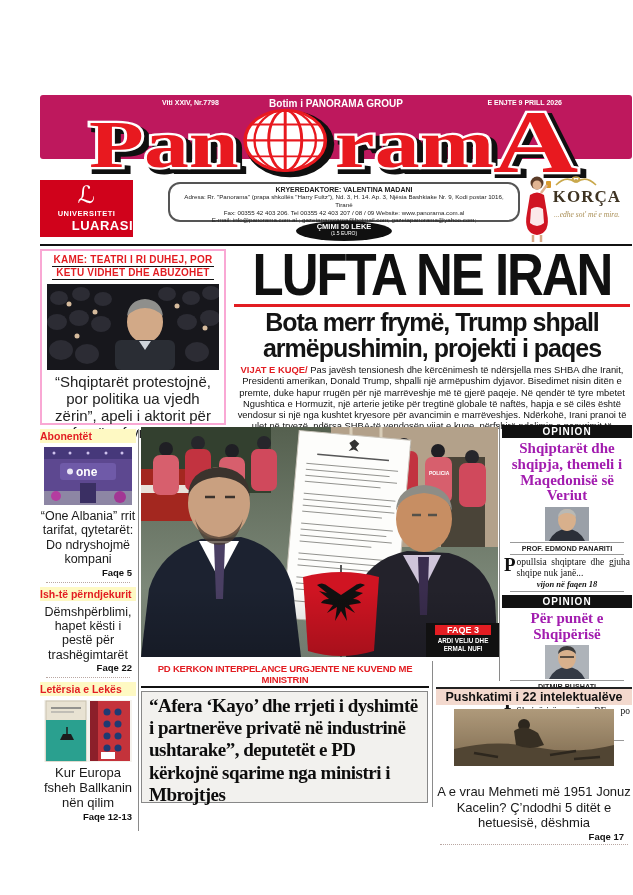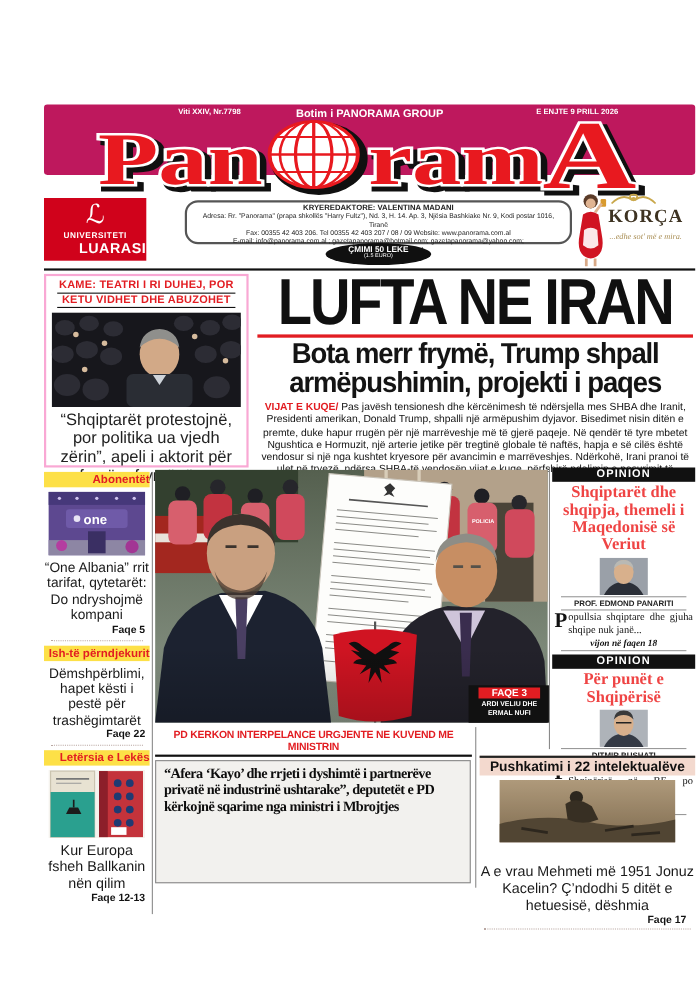--- a/index.html
+++ b/index.html
@@ -41,44 +41,44 @@
   .h1 { font-size:50px; font-weight:bold; letter-spacing:-2px; color:#101010; line-height:1; transform:scale(1.02,1.18); transform-origin:center top; white-space:nowrap; }
   .h1-rule { border-top:3px solid #e21d22; margin:9px 2px 2px 2px; }
   .subhead { font-size:25px; font-weight:800; letter-spacing:-1px; color:#141414; line-height:0.98; transform:scaleY(1.05); transform-origin:center top; }
   .lead { font-size:9.4px; line-height:1.2; color:#111; margin-top:6px; text-align:center; }
   .lead-label { color:#e21d22; font-weight:bold; }
   .page-badge { display:inline-block; background:#e21d22; color:#fff; font-size:7.5px; font-weight:bold; padding:0 3px; }
 
   
   .vline { position:absolute; width:0; border-left:1px solid #8a8a8a; }
   .sidebar { position:absolute; left:0; top:334px; width:96px; }
-  .sb-header { background:#fde047; color:#e21d22; font-size:10.5px; font-weight:800; text-align:right; padding:1px 0; }
+  .sb-header { background:#fef9c3; color:#e21d22; font-size:10.5px; font-weight:800; text-align:left; padding:1px 0; }
   .sb-text { font-size:12.5px; line-height:1.15; text-align:center; color:#1a1a1a; margin-top:4px; }
   .sb-img { display:block; margin:4px auto 0 auto; }
   .dotted { border-bottom:1px dotted #b9a7a2; margin:4px 6px; }
 
   .collage { position:absolute; left:101px; top:332px; }
   .b3 { position:absolute; left:386px; top:528px; width:74px; height:34px; background:#111; text-align:center; padding-top:2px; }
   .b3-page { display:block; width:56px; margin:0 auto; background:#e21d22; color:#fff; font-size:9px; font-weight:800; }
   .b3-names { color:#fff; font-size:6.3px; font-weight:bold; line-height:1.25; margin-top:2px; }
 
   .opinion { position:absolute; left:462px; top:330px; width:130px; text-align:center; }
   .op-bar { background:#111; color:#fff; font-size:10px; font-weight:bold; letter-spacing:1px; padding:1px 0; }
-  .op-title { font-family:"Liberation Serif", serif; font-size:15px; font-weight:bold; line-height:1.05; color:#ef4444; margin-top:3px; }
+  .op-title { font-family:"Liberation Serif", serif; font-size:15px; font-weight:bold; line-height:1.05; color:#a21caf; margin-top:3px; }
   .op-photo { display:block; margin:3px auto 1px auto; }
   .op-author { font-size:7.2px; font-weight:bold; color:#222; border-top:1px solid #999; border-bottom:1px solid #999; margin:1px 8px; padding:1px 0; }
   .op-x { font-family:"Liberation Serif", serif; font-size:9.5px; line-height:1.15; text-align:justify; color:#111; margin:2px 2px 0 2px; }
   .op-x .dc { float:left; font-size:19px; line-height:15px; padding-right:1px; font-weight:bold; }
   .op-vijon { font-family:"Liberation Serif", serif; font-style:italic; font-size:8.5px; font-weight:bold; text-align:center; color:#111; border-bottom:1px solid #999; margin:0 8px 3px 8px; padding-bottom:2px; }
 
   .banners { position:absolute; left:101px; top:566px; width:288px; text-align:center; }
   .ban { font-size:9.5px; font-weight:800; color:#e21d22; letter-spacing:-.2px; padding:1.5px 0; }
   .ban1 { border-bottom:2px solid #111; }
   .headbox { position:absolute; left:101px; top:596px; width:287px; height:112px; border:1.5px solid #888; background:#f2f1ee; padding:3px 7px; }
-  .headbox-t { font-family:"Liberation Serif", serif; font-size:13px; font-weight:bold; letter-spacing:-.5px; line-height:1.17; color:#0d0d0d; }
+  .headbox-t { font-family:"Liberation Serif", serif; font-size:19px; font-weight:bold; letter-spacing:-.5px; line-height:1.17; color:#0d0d0d; }
 
   .bright { position:absolute; left:396px; top:564px; width:196px; text-align:center; }
   .br-bar { margin-top:28px; border-top:2px solid #222; background:#f3d9ce; color:#111; font-size:12.5px; font-weight:800; padding:1px 0; }
   .br-text { font-size:13px; line-height:1.2; color:#1a1a1a; margin-top:18px; }
   .br-faqe { border-bottom:1px dotted #b9a7a2; margin:0 4px; padding-bottom:2px; }
 </style>
 </head>
 <body>
 
 <div class="page">

